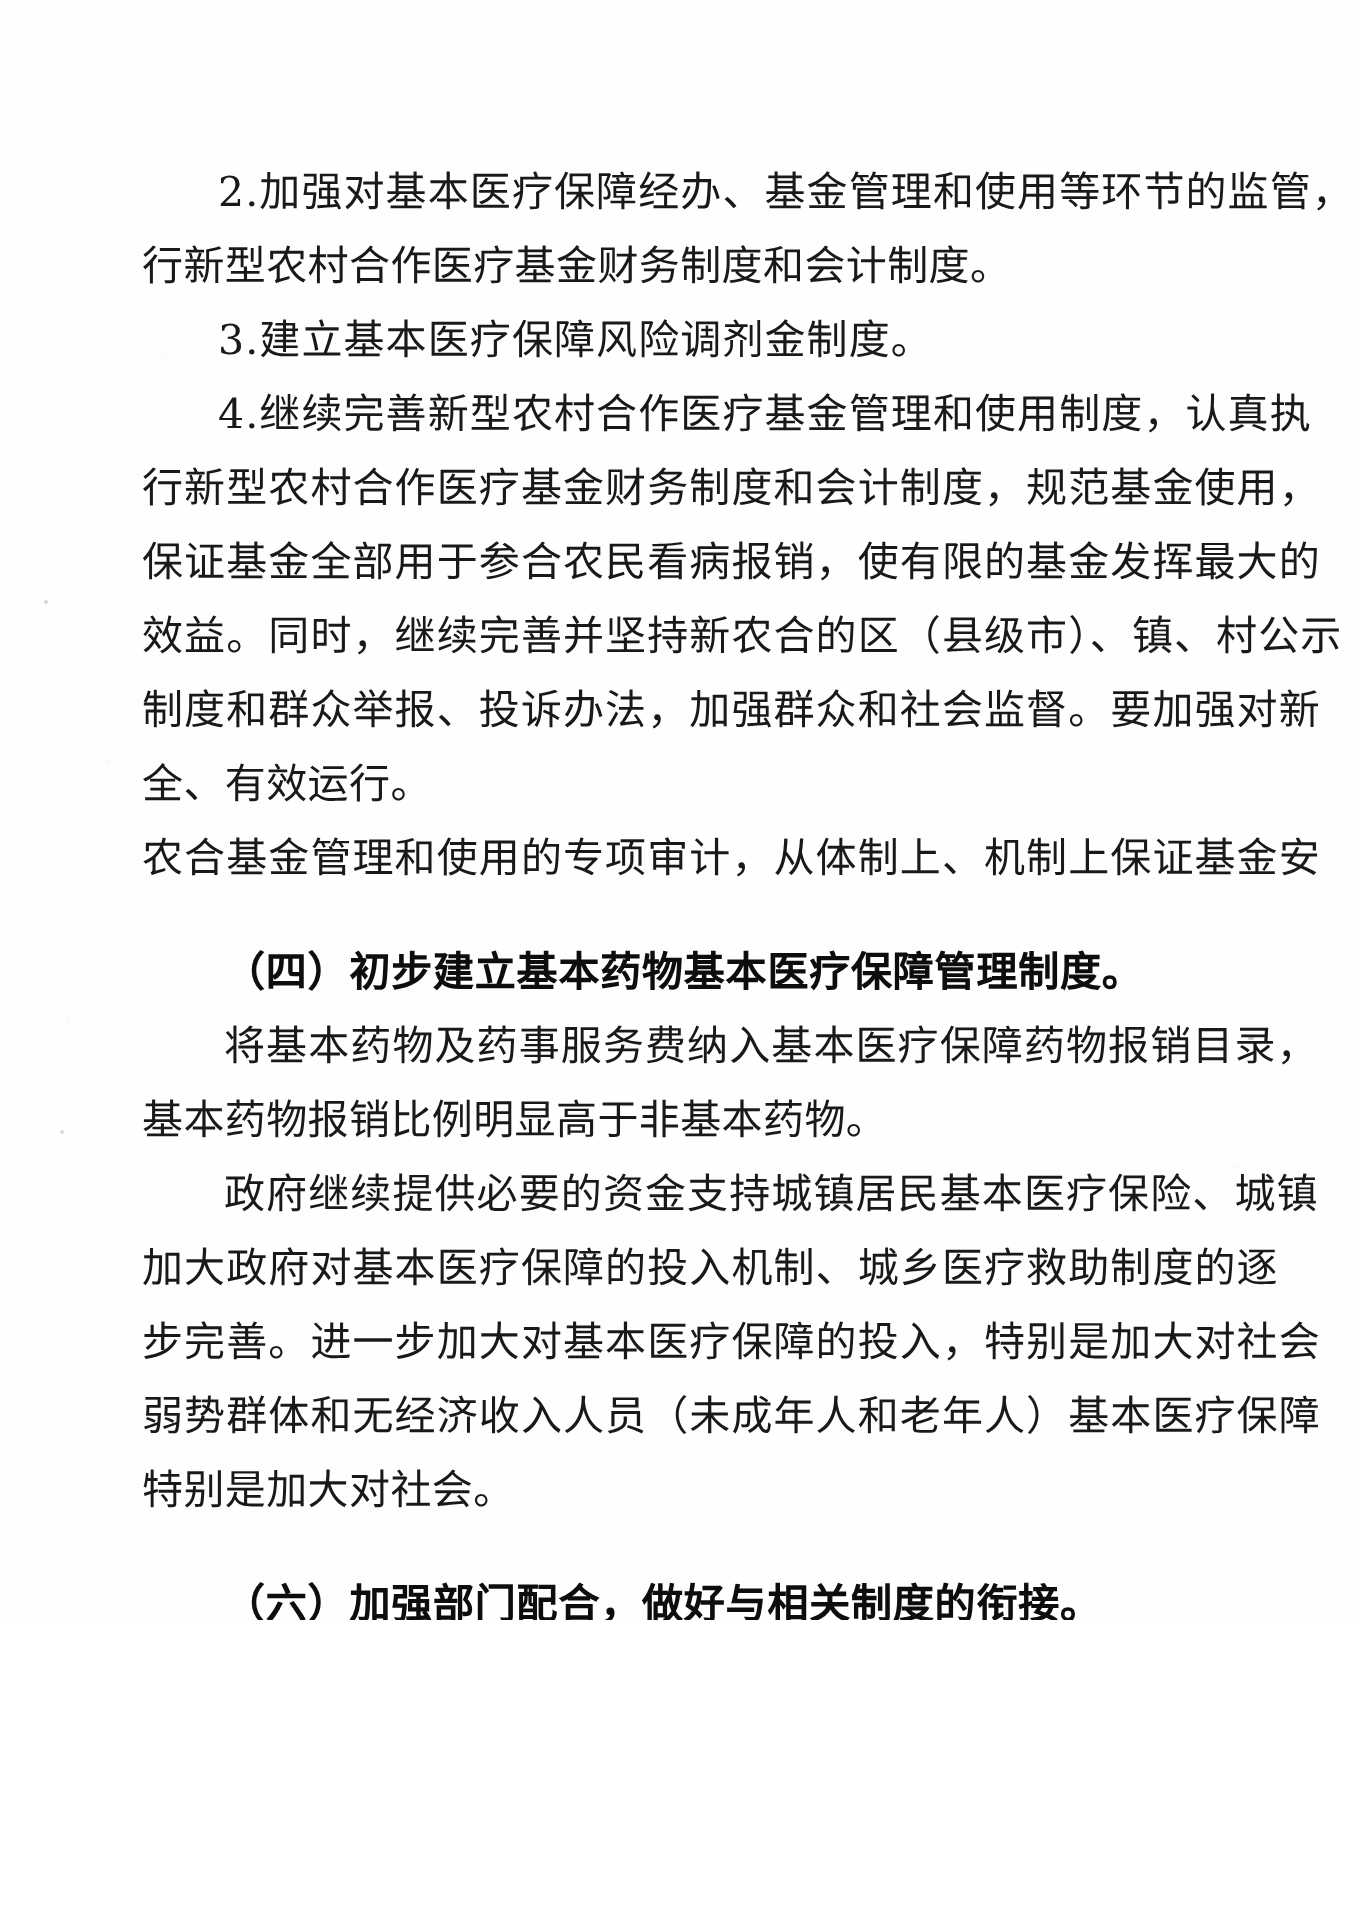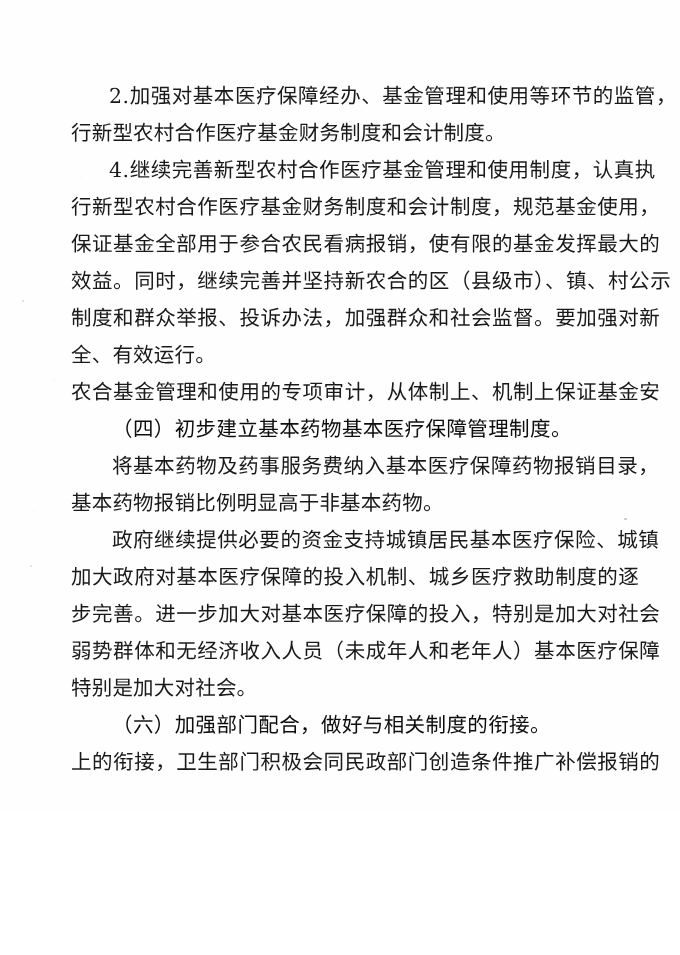--- a/index.html
+++ b/index.html
@@ -42,24 +42,25 @@
     white-space: nowrap;
     color: #191919;
     text-rendering: geometricPrecision;
   }
 
   .line.indent {
     padding-left: 41px;
   }
 
   .line.heading {
-    font-weight: 400;
+    font-weight: 700;
     padding-left: 41px;
     letter-spacing: 0.4px;
     color: #0d0d0d;
+    margin-top: 20px;
   }
 
   .line.numbered {
     padding-left: 38px;
   }
   .line.justify-mid {
     letter-spacing: 0.55px;
   }
 
   
@@ -116,20 +117,21 @@
   }
 </style>
 </head>
 <body>
 
 <div id="page">
 
   <div id="text-body">
       <div class="line numbered justify-mid">2.加强对基本医疗保障经办、基金管理和使用等环节的监管，</div>
       <div class="line">行新型农村合作医疗基金财务制度和会计制度。</div>
+      <div class="line numbered justify-mid">3.建立基本医疗保障风险调剂金制度。</div>
       <div class="line numbered justify-mid">4.继续完善新型农村合作医疗基金管理和使用制度，认真执</div>
       <div class="line justify-mid">行新型农村合作医疗基金财务制度和会计制度，规范基金使用，</div>
       <div class="line justify-mid">保证基金全部用于参合农民看病报销，使有限的基金发挥最大的</div>
       <div class="line justify-mid">效益。同时，继续完善并坚持新农合的区（县级市）、镇、村公示</div>
       <div class="line justify-mid">制度和群众举报、投诉办法，加强群众和社会监督。要加强对新</div>
       <div class="line">全、有效运行。</div>
       <div class="line justify-mid">农合基金管理和使用的专项审计，从体制上、机制上保证基金安</div>
       <div class="line heading">（四）初步建立基本药物基本医疗保障管理制度。</div>
       <div class="line indent justify-mid">将基本药物及药事服务费纳入基本医疗保障药物报销目录，</div>
       <div class="line">基本药物报销比例明显高于非基本药物。</div>

